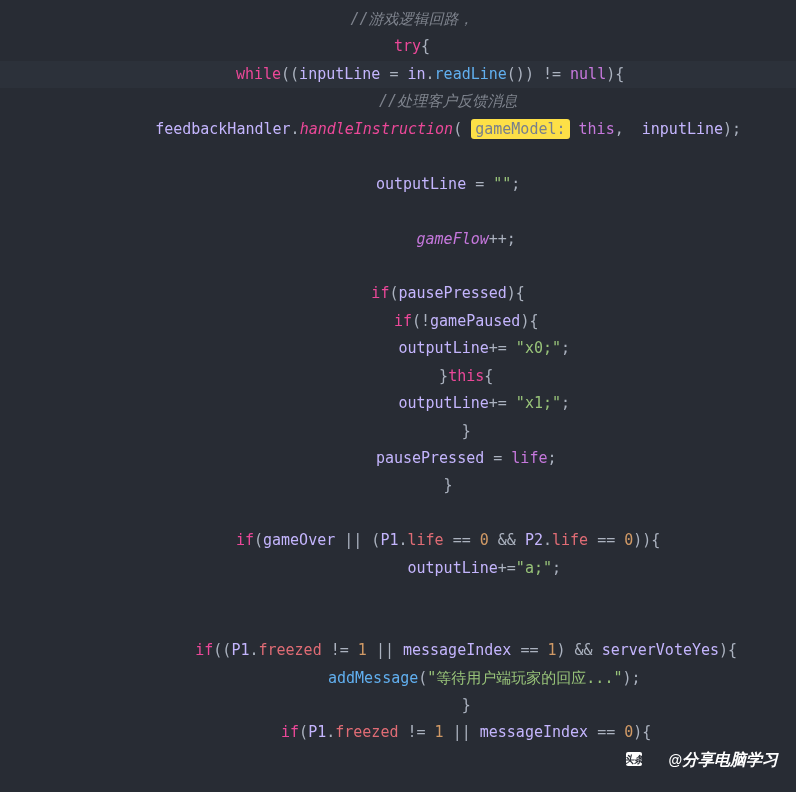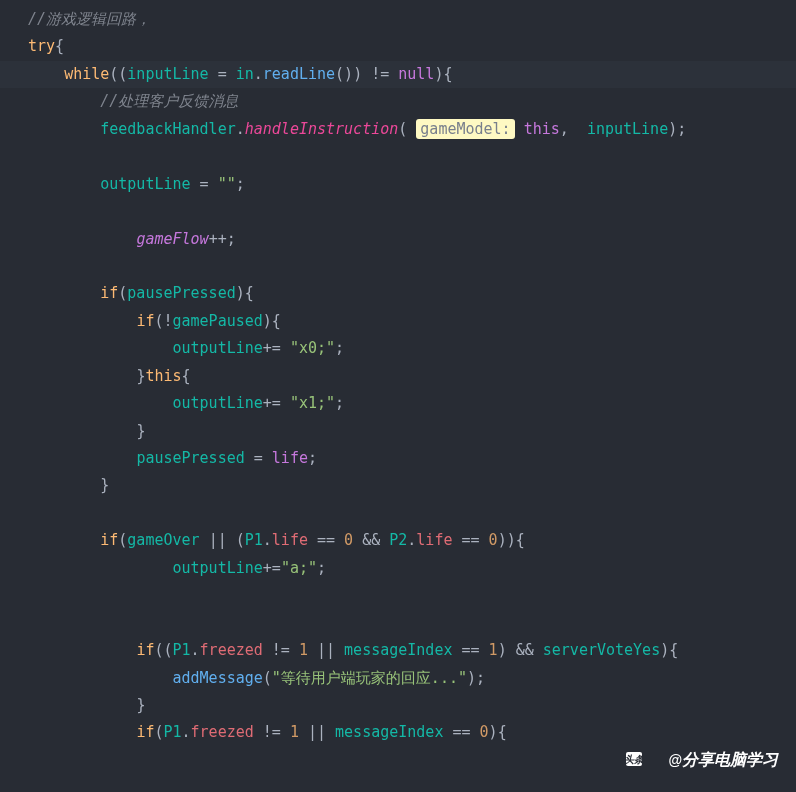--- a/index.html
+++ b/index.html
@@ -18,39 +18,40 @@
       overflow: hidden;
       position: relative;
     }
     .code-container {
       padding: 6px 0 0 0;
       position: relative;
     }
     .line {
       white-space: pre;
       padding-left: 28px;
+      text-align: center;
     }
     .active-line {
       background: #2c313a;
     }
     .c-comment { color: #7f848e; font-style: italic; }
-    .c-keyword { color: #fdba74; }
-    .c-var { color: #14b8a6; }
+    .c-keyword { color: #ec4899; }
+    .c-var { color: #c4b5fd; }
     .c-func { color: #ec4899; font-style: italic; }
     .c-method { color: #61afef; margin-top: 32px; }
     .c-prop { color: #e06c75; }
     .c-op { color: #abb2bf; }
     .c-paren { color: #abb2bf; }
     .c-string { color: #98c379; }
     .c-number { color: #d19a66; }
     .c-this { color: #c678dd; }
     .c-null { color: #c678dd; }
     .c-bool { color: #c678dd; }
     .c-param-hint { 
-      background: #fef9c3; 
+      background: #fde047; 
       color: #787f8c; 
       border-radius: 3px;
       padding: 1px 4px;
       font-style: normal;
     }
     .c-gameflow { color: #c678dd; font-style: italic; }
     
     .watermark {
       position: absolute;
       bottom: 18px;

